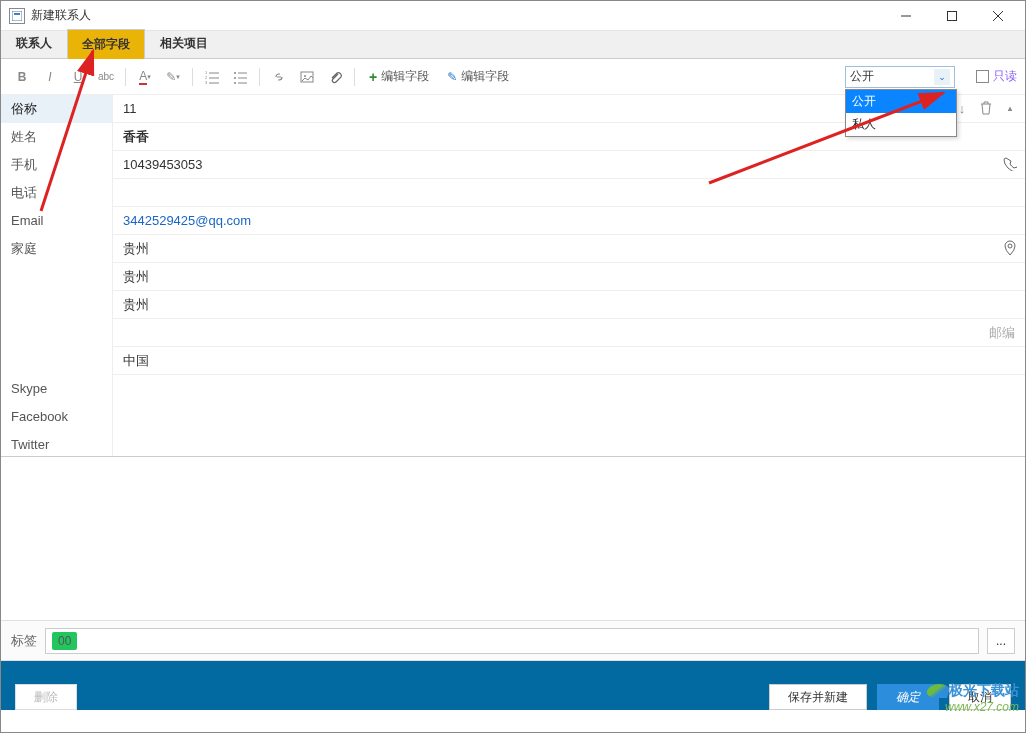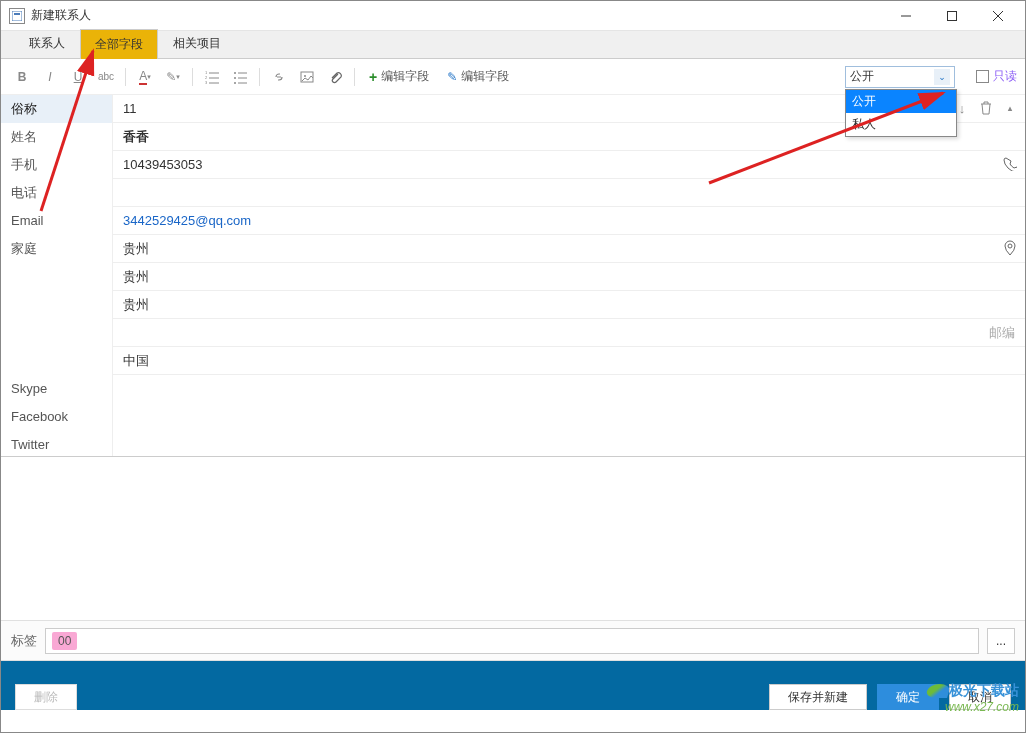--- a/index.html
+++ b/index.html
@@ -4,21 +4,21 @@
   <style>
     * { box-sizing: border-box; margin: 0; padding: 0; }
     body { font-family: "Microsoft YaHei", sans-serif; font-size: 12px; background: #fff; color: #333; overflow: hidden; width: 1026px; height: 733px; position: relative; border: 1px solid #888;}
     
     .titlebar { height: 30px; display: flex; align-items: center; padding: 12px 4px; border-bottom: 1px solid #e5e5e5; }
     .titlebar-icon { width: 16px; height: 16px; margin: 0 6px 0 4px; display: inline-flex; align-items: center; justify-content: center; border:1px solid #888; font-size:8px; color: #4b7cba;}
     .titlebar-title { flex: 1; font-size: 12px; color: #333; }
     .win-btns { display: flex; }
     .win-btn { width: 46px; height: 30px; display: flex; align-items: center; justify-content: center; cursor: pointer; }
     
-    .tabbar { height: 28px; background: #f0f0f0; display: flex; align-items: flex-end; border-bottom: 1px solid #ccc; padding-left: 13px; }
+    .tabbar { height: 28px; background: #f0f0f0; display: flex; align-items: flex-end; border-bottom: 1px solid #ccc; padding-left: 0; font-weight: bold; }
     .tab { padding: 6px 14px; font-size: 12px; cursor: pointer; color: #333; border: 1px solid transparent; border-bottom: none; }
     .tab.active { background: #eab308; border-color: #ccc; position: relative; top: 1px; }
     
     .toolbar { height: 36px; display: flex; align-items: center; padding: 0 8px; gap: 2px; border-bottom: 1px solid #eee; }
     .tbtn { width: 26px; height: 26px; display: flex; align-items: center; justify-content: center; color: #888; cursor: pointer; border-radius: 2px; font-size: 12px;}
     .tsep { width: 1px; height: 18px; background: #ddd; margin: 0 4px; }
     .tbtn-label { display: flex; align-items: center; padding: 0 8px; height: 26px; gap: 4px; cursor: pointer; color: #555; }
     .plus { color: #2a8d2a; font-weight: bold; font-size: 14px; }
     .pencil { color: #2374c7; }
     .spacer { flex: 1; }
@@ -44,27 +44,27 @@
     .link { color: #1a66c7; }
     .placeholder { color: #aaa; justify-content: flex-end; }
     .row-icons { position: absolute; right: 6px; top: 4px; display: flex; gap: 6px; color: #888; }
     .row-icons .ic { width: 18px; height: 18px; display:flex; align-items:center; justify-content:center; cursor:pointer;}
     
     .notes-area { height: 163px; background: #fff; }
     
     .tags-bar { height: 40px; display: flex; align-items: center; padding: 0 10px; border-top: 1px solid #e0e0e0; gap: 8px; background:#fbfbfb;}
     .tags-label { color: #666; font-size: 13px;}
     .tag-input { flex: 1; height: 26px; border: 1px solid #ccc; background: #fff; display: flex; align-items: center; padding: 0 6px; }
-    .tag-chip { background: #f9a8d4; padding: 2px 6px; border-radius: 2px; font-size: 12px; color:#555;}
+    .tag-chip { background: #22c55e; padding: 2px 6px; border-radius: 2px; font-size: 12px; color:#555;}
     .more-btn { width: 28px; height: 26px; border: 1px solid #ccc; background: #fff; display: flex; align-items: center; justify-content: center; cursor: pointer; }
     
     .footer { height: 50px; display: flex; align-items: flex-end; padding: 0 14px; border-top: 1px solid #e0e0e0; gap: 10px; background:#0369a1;}
     .btn { height: 26px; padding: 0 18px; border: 1px solid #ccc; background: #fff; display: flex; align-items: center; justify-content: center; cursor: pointer; font-size: 12px;}
     .btn.disabled { color: #bbb; border-color: #ddd; cursor: default;}
-    .btn.primary { background: #2d8ddd; color: #fff; border-color: #2d8ddd; }
+    .btn.primary { background: #2d8ddd; color: #fff; border-color: #2d8ddd; font-style: italic; }
     
     .arrow { position: absolute; pointer-events: none; z-index: 200; }
     
     .watermark { position: absolute; right: 6px; bottom: 18px; font-size: 12px; color: #7ab852; pointer-events:none; text-align:right; font-style: italic;}
     .watermark .cn { color:#3892d8; font-weight:bold; font-style: normal; font-size: 14px; display:flex; align-items:center; justify-content:flex-end; gap:0;}
     .watermark .swoosh { width:22px; height:14px; background: linear-gradient(135deg, #6dbb3a 40%, #2f8eda 60%); border-radius: 50% 50% 0 50%; transform: skewX(-15deg);}
   </style>
 </head>
 <body>
 

